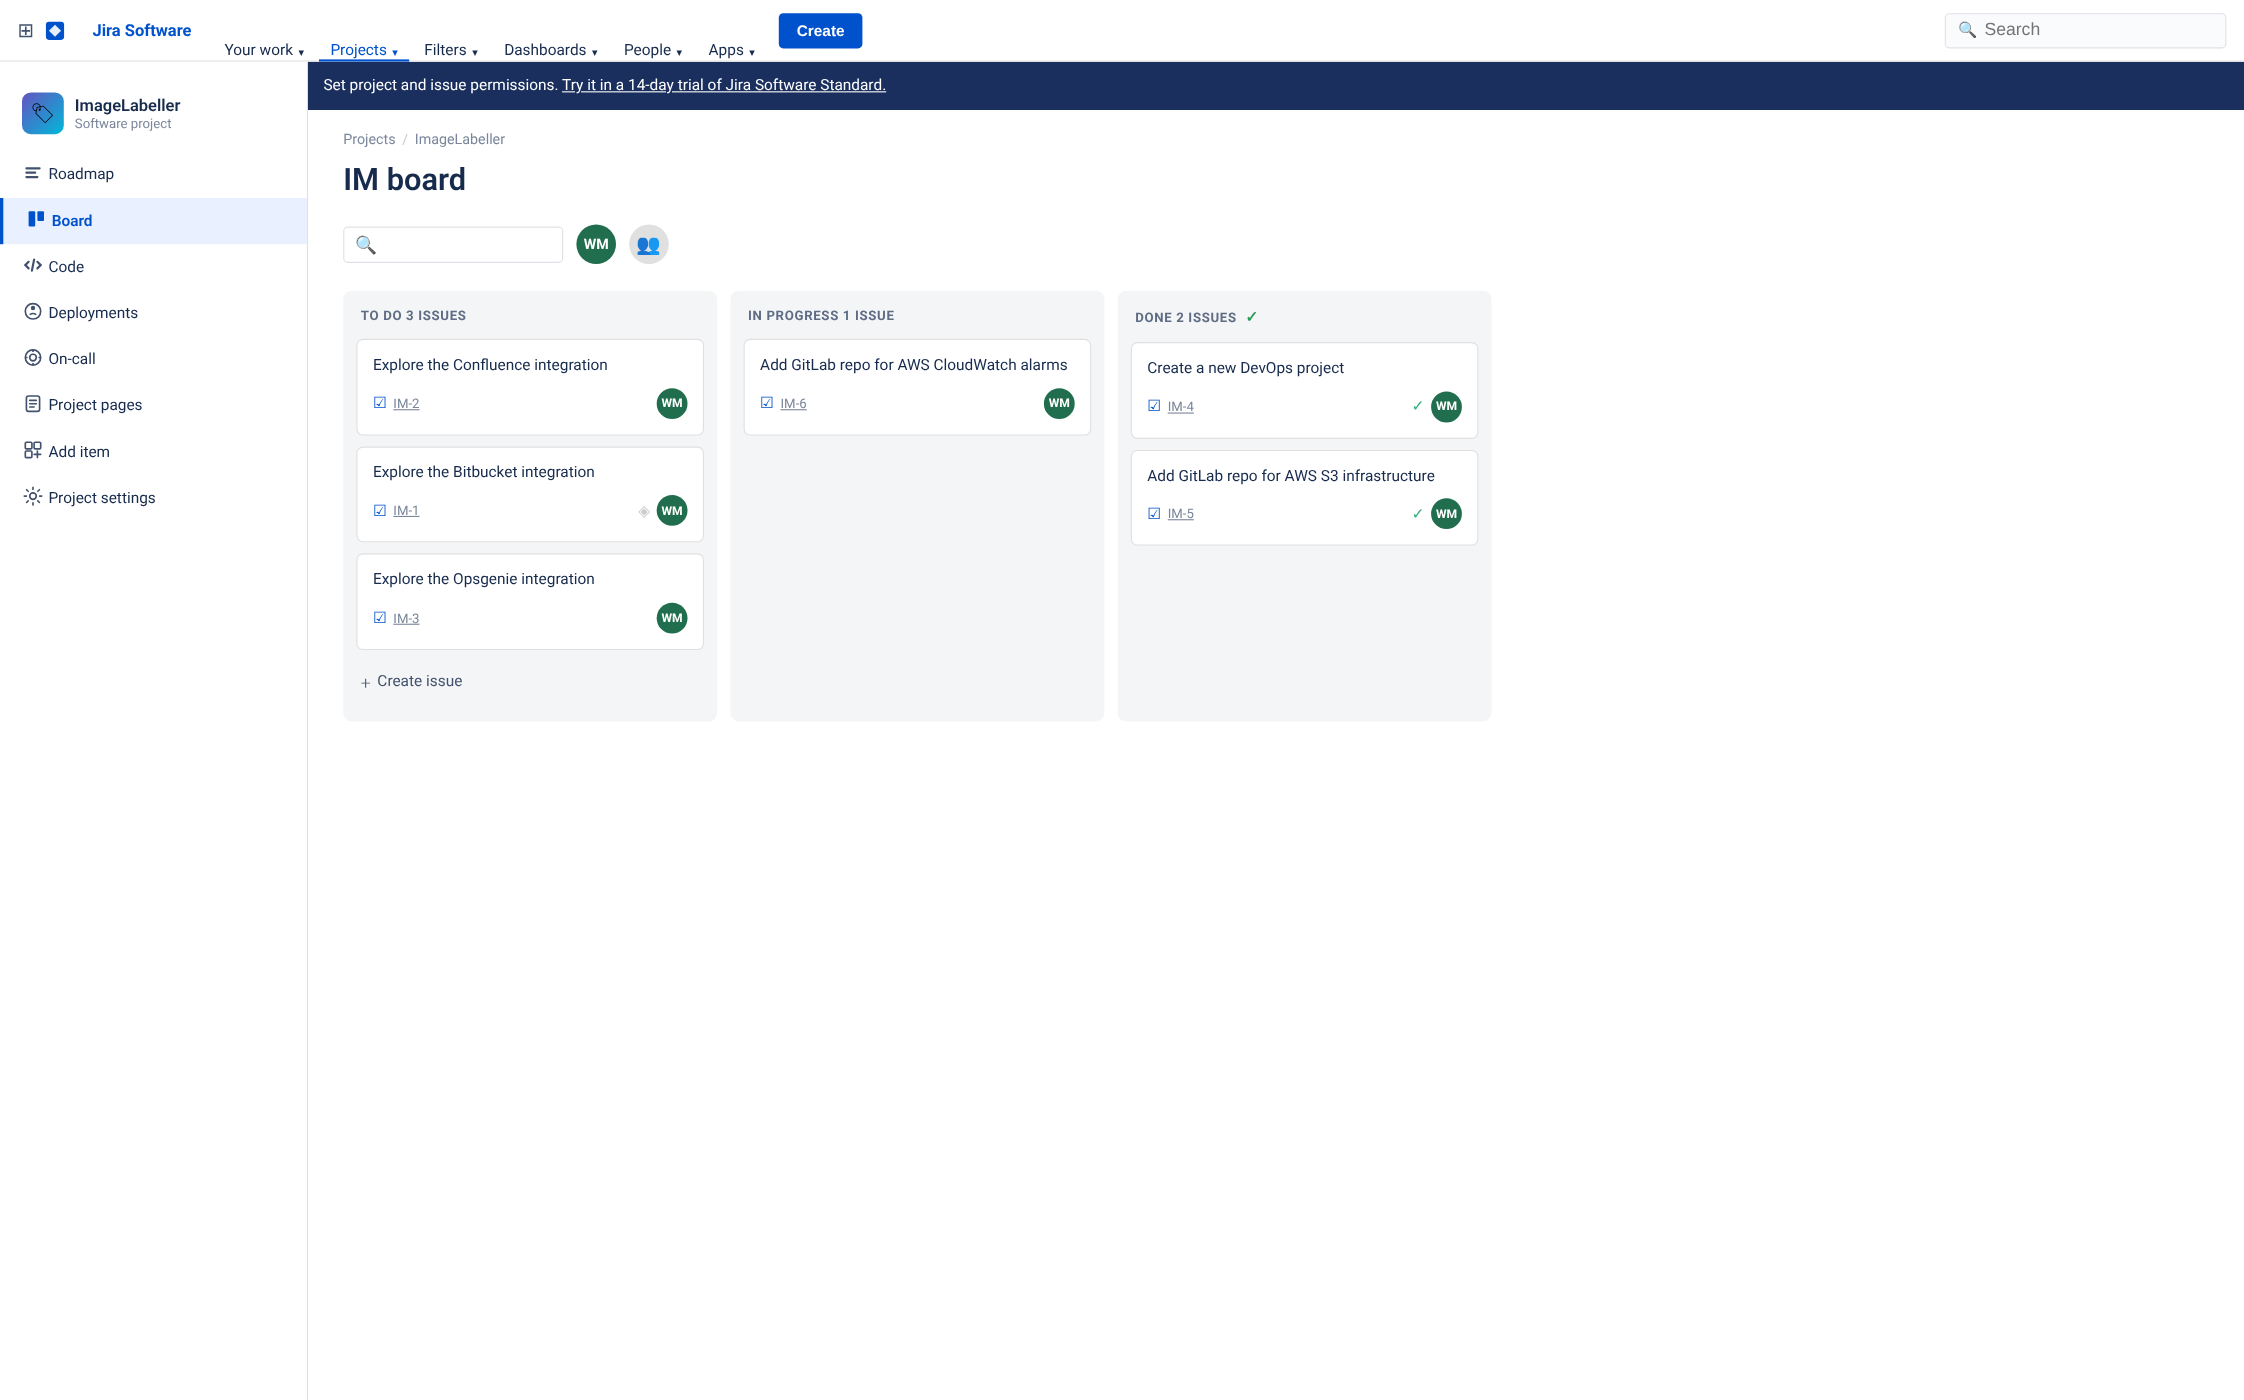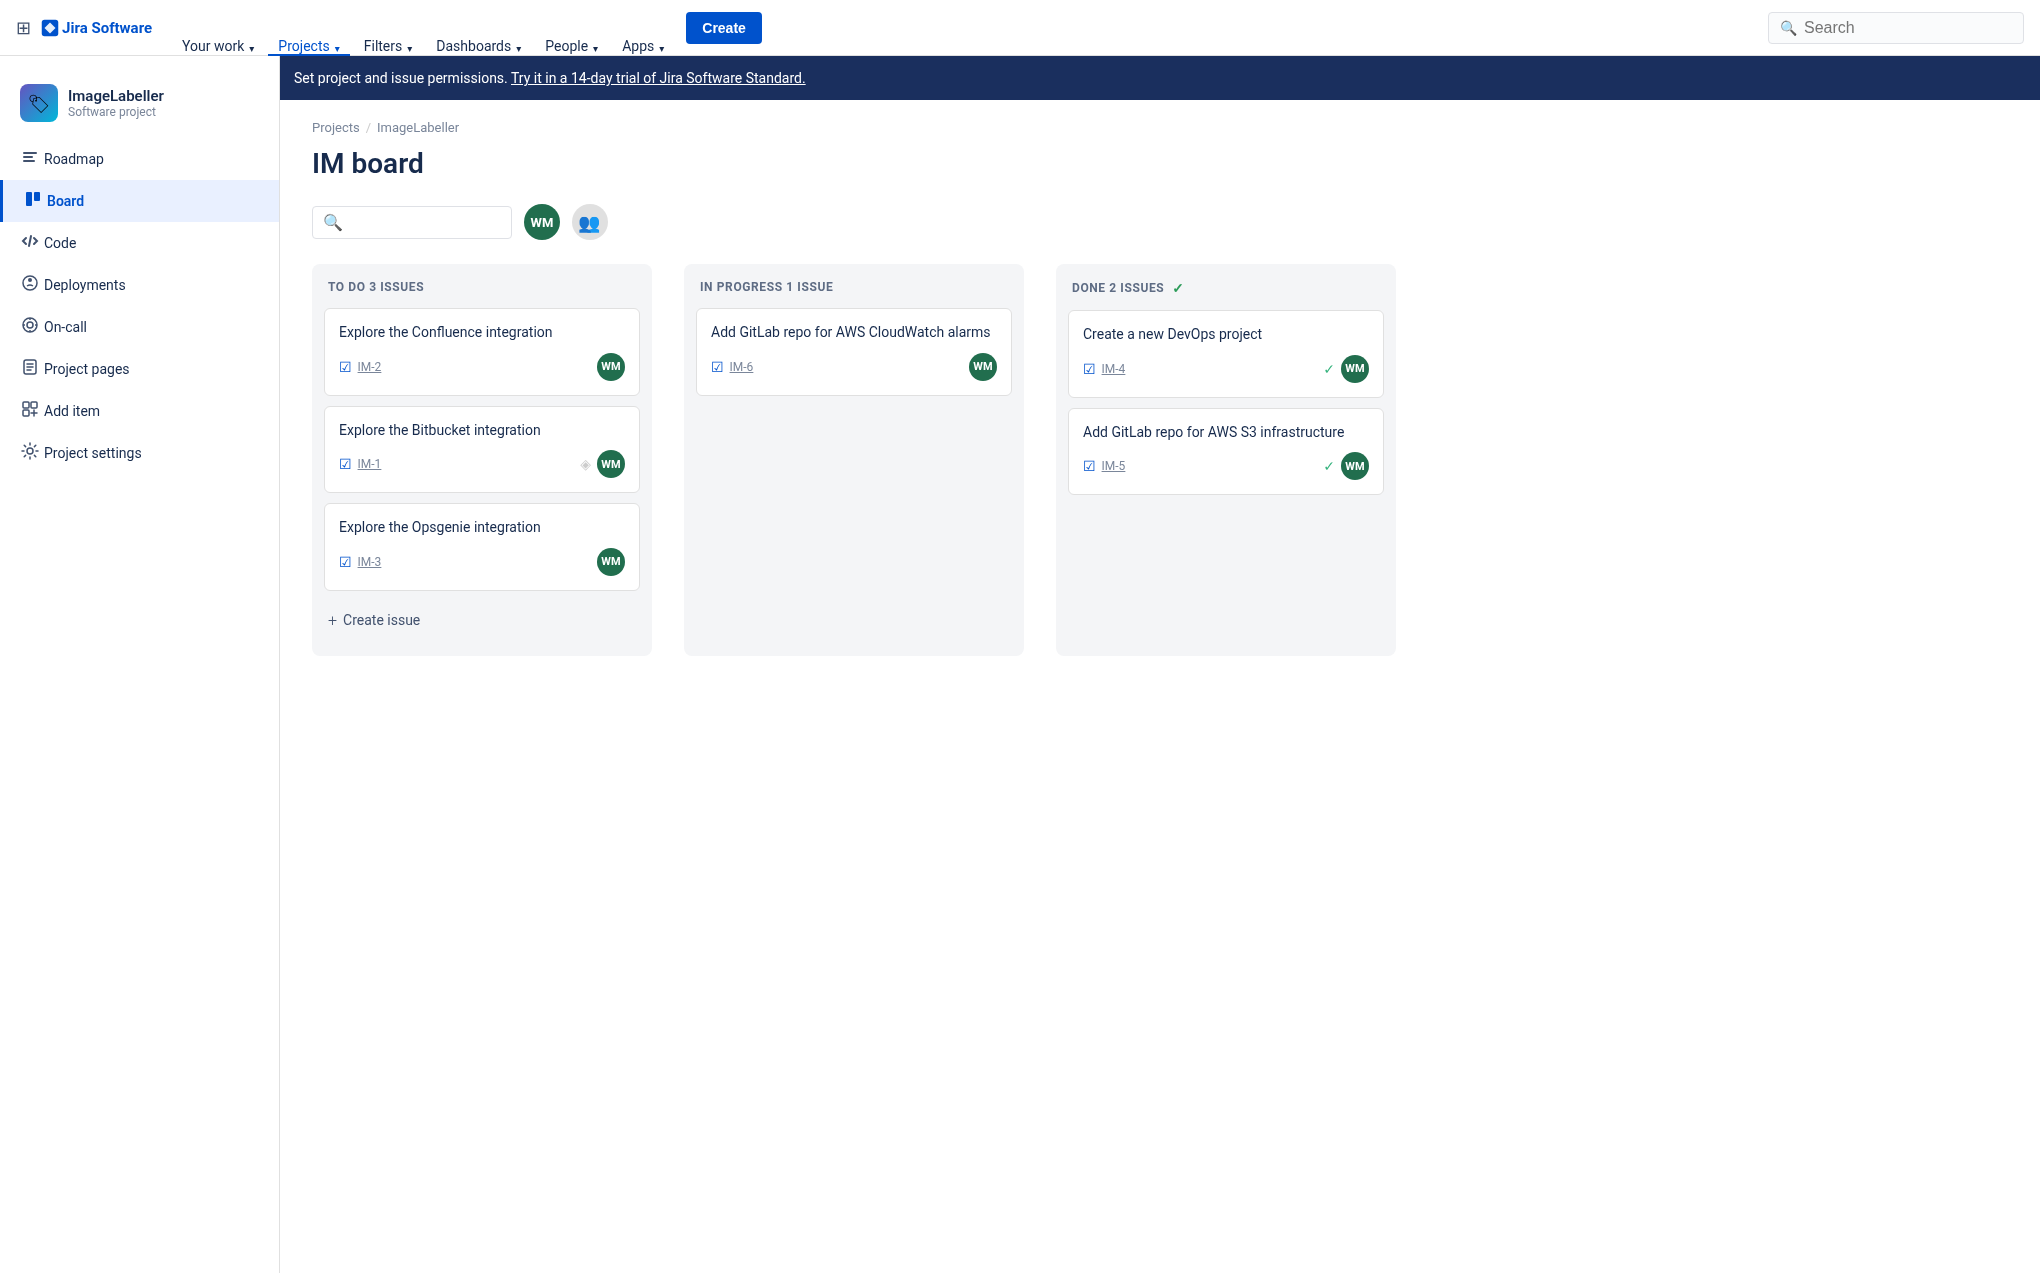--- a/index.html
+++ b/index.html
@@ -12,21 +12,21 @@
       height: 56px;
       background: #fff;
       border-bottom: 1px solid #e0e0e0;
       padding: 0 16px;
       gap: 4px;
       position: fixed;
       top: 0; left: 0; right: 0;
       z-index: 100;
     }
     .topnav-grid-icon { color: #42526e; font-size: 18px; margin-right: 4px; cursor: pointer; }
-    .topnav-logo { display: flex; align-items: center; gap: 1px; margin-right: 16px; color: #0052cc; font-weight: 700; font-size: 15px; }
+    .topnav-logo { display: flex; align-items: center; gap: 23px; margin-right: 16px; color: #0052cc; font-weight: 700; font-size: 15px; }
     .topnav-logo-diamond { width: 22px; height: 22px; }
     .topnav-item {
       display: flex; align-items: flex-end; gap: 3px;
       padding: 0 10px; height: 56px;
       font-size: 14px; color: #172b4d; cursor: pointer;
       border-bottom: 2px solid transparent;
       white-space: nowrap;
     }
     .topnav-item.active { color: #0052cc; border-bottom-color: #0052cc; }
     .topnav-chevron { font-size: 10px; margin-left: 2px; }
@@ -100,21 +100,21 @@
       display: flex; align-items: center; justify-content: center;
       color: #fff; font-weight: 700; font-size: 13px; cursor: pointer;
     }
     .avatar-group-icon {
       width: 36px; height: 36px; border-radius: 50%; background: #e0e0e0;
       display: flex; align-items: center; justify-content: center;
       font-size: 18px; cursor: pointer; color: #7a869a;
     }
 
     
-    .board { display: flex; gap: 32px; padding: 0 32px 32px; overflow-x: auto; }
+    .board { display: flex; gap: 12px; padding: 0 32px 32px; overflow-x: auto; }
     .board-column {
       background: #f4f5f7; border-radius: 8px;
       min-width: 320px; max-width: 340px; flex: 1;
       padding: 16px 12px;
     }
     .column-header {
       display: flex; align-items: center; gap: 8px;
       font-size: 12px; font-weight: 700; color: #5e6c84;
       text-transform: uppercase; letter-spacing: 0.05em;
       margin-bottom: 14px; padding: 0 4px;

